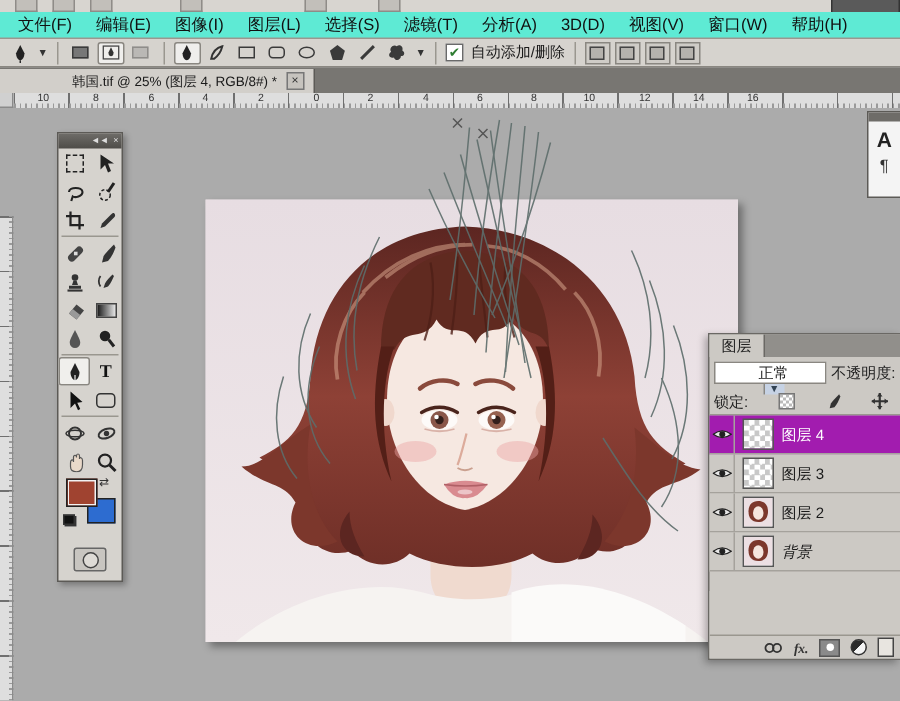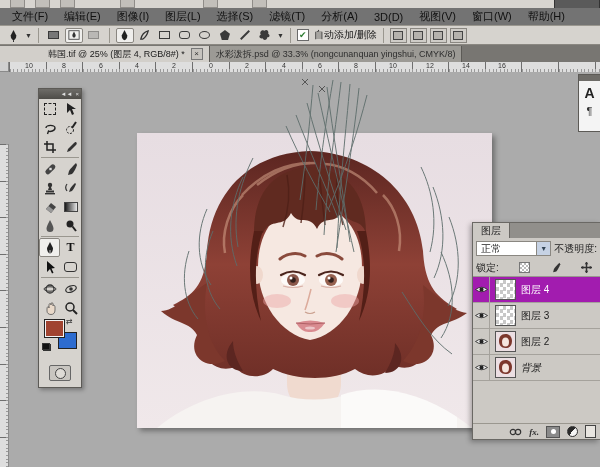--- a/index.html
+++ b/index.html
@@ -5,21 +5,21 @@
   html,body{margin:0;padding:0;}
   body{width:600px;height:467px;position:relative;overflow:hidden;
        font-family:"Liberation Sans","DejaVu Sans",sans-serif;
        background:#ababab;font-size:11px;color:#1a1a1a;}
   .abs{position:absolute;}
   
   #appstrip{left:0;top:0;width:600px;height:8px;background:#d8d5d0;border-bottom:1px solid #bdbab5;}
   .appicon{position:absolute;top:0;height:7px;width:13px;background:#c2bfba;border:1px solid #8f8c88;border-top:none;}
   #wsbtn{position:absolute;right:0;top:0;width:44px;height:8px;background:#5a5a5a;border:1px solid #333;border-top:none;}
   
-  #menubar{left:0;top:8px;width:600px;height:18px;background:#737373;border-bottom:1px solid #9a978f;
+  #menubar{left:0;top:8px;width:600px;height:18px;background:#5eead4;border-bottom:1px solid #9a978f;
            display:flex;align-items:center;padding-left:4px;box-sizing:border-box;}
   .menuitem{padding:0 8px;font-size:11px;color:#111;white-space:nowrap;cursor:default;}
   
   #optionsbar{left:0;top:26px;width:600px;height:19px;background:#d6d3ce;border-bottom:1px solid #8a8781;
               display:flex;align-items:center;box-sizing:border-box;padding-left:4px;gap:2px;}
   .sep{width:1px;height:15px;background:#9a978f;margin:0 4px;}
   .optbtn{width:18px;height:15px;display:flex;align-items:center;justify-content:center;border:1px solid transparent;box-sizing:border-box;}
   .optbtn.pressed{border:1px solid #8a8781;background:#efeeec;border-radius:2px;}
   .optbtn.disabled{opacity:.45;}
   .dropcaret{font-size:7px;color:#333;margin-left:1px;}
@@ -80,21 +80,21 @@
   
   #charpanel{left:578px;top:2px;width:22px;height:58px;background:#f4f4f4;border:1px solid #5c5a56;border-right:none;box-sizing:border-box;}
   #charpanelhdr{height:6px;background:#6e6c68;}
   #charA{font-size:14px;font-weight:bold;color:#222;text-align:center;margin-top:4px;}
   #charP{font-size:11px;color:#333;text-align:center;margin-top:4px;}
   
   #layerspanel{left:472px;top:150px;width:128px;height:218px;background:#ccc9c4;border:1px solid #6a6864;border-right:none;box-sizing:border-box;box-shadow:-2px 2px 5px rgba(0,0,0,.3);}
   #lp-tabstrip{height:15px;background:#918f8b;display:flex;}
   #lp-tab{background:#ccc9c4;padding:1px 8px 0;font-size:10px;color:#222;border-right:1px solid #6a6864;}
   #lp-blendrow{height:21px;display:flex;align-items:center;padding:0 3px;gap:3px;}
-  #lp-blendsel{width:80px;height:15px;background:#fff;border:1px solid #8a8781;display:flex;align-items:center;justify-content:space-between;padding-left:4px;box-sizing:border-box;font-size:10px;}
+  #lp-blendsel{width:80px;height:15px;background:#fff;border:1px solid #8a8781;display:flex;align-items:center;justify-content:space-between;padding-left:4px;box-sizing:border-box;font-size:10px;flex-direction:column;}
   #lp-blendsel .chv{width:13px;height:13px;background:#c6d2e4;border-left:1px solid #8a8781;font-size:7px;display:flex;align-items:center;justify-content:center;color:#345;}
   .lp-label{font-size:10px;color:#222;white-space:nowrap;}
   #lp-lockrow{height:17px;display:flex;align-items:center;padding:0 3px;gap:20px;border-bottom:1px solid #9a978f;}
   .lockicon{width:12px;height:12px;display:flex;align-items:center;justify-content:center;}
   .lockchecker{width:9px;height:9px;border:1px solid #777;
     background:repeating-conic-gradient(#fff 0% 25%,#bbb 0% 50%);background-size:4px 4px;}
   #lp-fill{margin-left:auto;}
   .layerrow{height:25px;display:flex;align-items:center;border-bottom:1px solid #a5a29c;background:#ccc9c4;}
   .layerrow.sel{background:#a21caf;color:#fff;}
   .eyebox{width:17px;height:25px;border-right:1px solid #a5a29c;display:flex;align-items:center;justify-content:center;box-sizing:border-box;}
@@ -206,23 +206,20 @@
     </span>
   <span class="pathop">
       <span></span>
     </span>
 </div>
 
 <div id="tabbar" class="abs">
   <div class="doctab active">
     <span>韩国.tif @ 25% (图层 4, RGB/8#) *</span>
     <span class="tabclose">×</span>
-  </div>
-  <div class="doctab inactive">
-    <span>水彩泼拆.psd @ 33.3% (nongcunanquan yingshui, CMYK/8)</span>
   </div>
 </div>
 
 <div id="hruler" class="abs">
   <span class="rnum" style="left:25px">10</span>
   <span class="rnum" style="left:62px">8</span>
   <span class="rnum" style="left:99px">6</span>
   <span class="rnum" style="left:135px">4</span>
   <span class="rnum" style="left:172px">2</span>
   <span class="rnum" style="left:209px">0</span>

